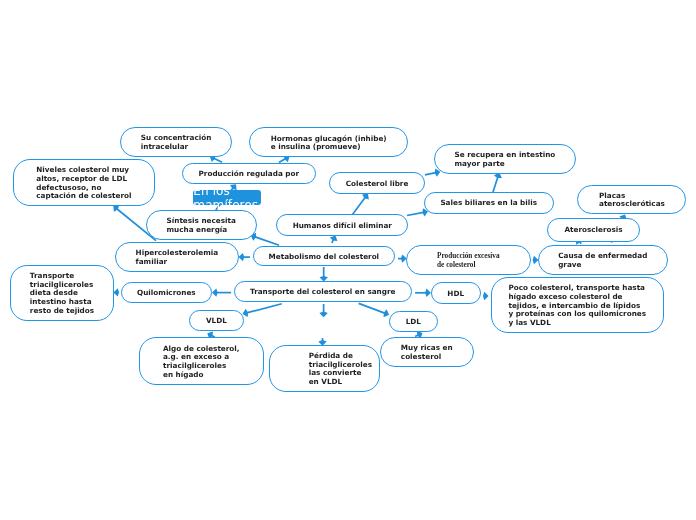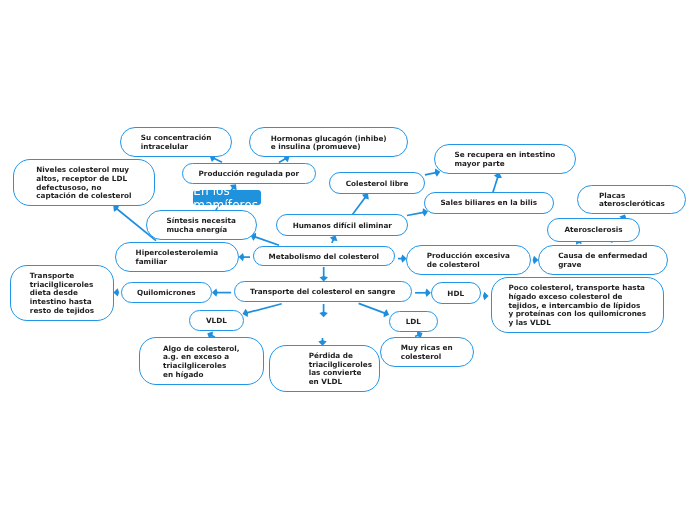--- a/index.html
+++ b/index.html
@@ -171,21 +171,21 @@
     <div class="node" style="left: 515.25px; top: 217.65px; width: 92.6px; height: 24px; margin-left: 32px;">
       <span class="tx">Aterosclerosis</span>
     </div>
     <div class="node" style="left: 114.65px; top: 242.25px; width: 124.4px; height: 29.5px;">
       <span class="tx">Hipercolesterolemia
 familiar</span>
     </div>
     <div class="node" style="left: 252.55px; top: 246.05px; width: 142.6px; height: 20.3px;">
       <span class="tx">Metabolismo del colesterol</span>
     </div>
-    <div class="node" style="left: 405.95px; top: 245.15px; width: 124.8px; height: 29.7px;">
+    <div class="node" style="left: 405.95px; top: 245.15px; width: 124.8px; height: 29.7px; font-family: Liberation Serif, serif;">
       <span class="tx">Producción excesiva
 de colesterol</span>
     </div>
     <div class="node" style="left: 537.85px; top: 245.15px; width: 129.9px; height: 29.7px;">
       <span class="tx">Causa de enfermedad
 grave</span>
     </div>
     <div class="node" style="left: 10.45px; top: 264.55px; width: 103.1px; height: 56.1px;">
       <span class="tx">Transporte
 triacilgliceroles

